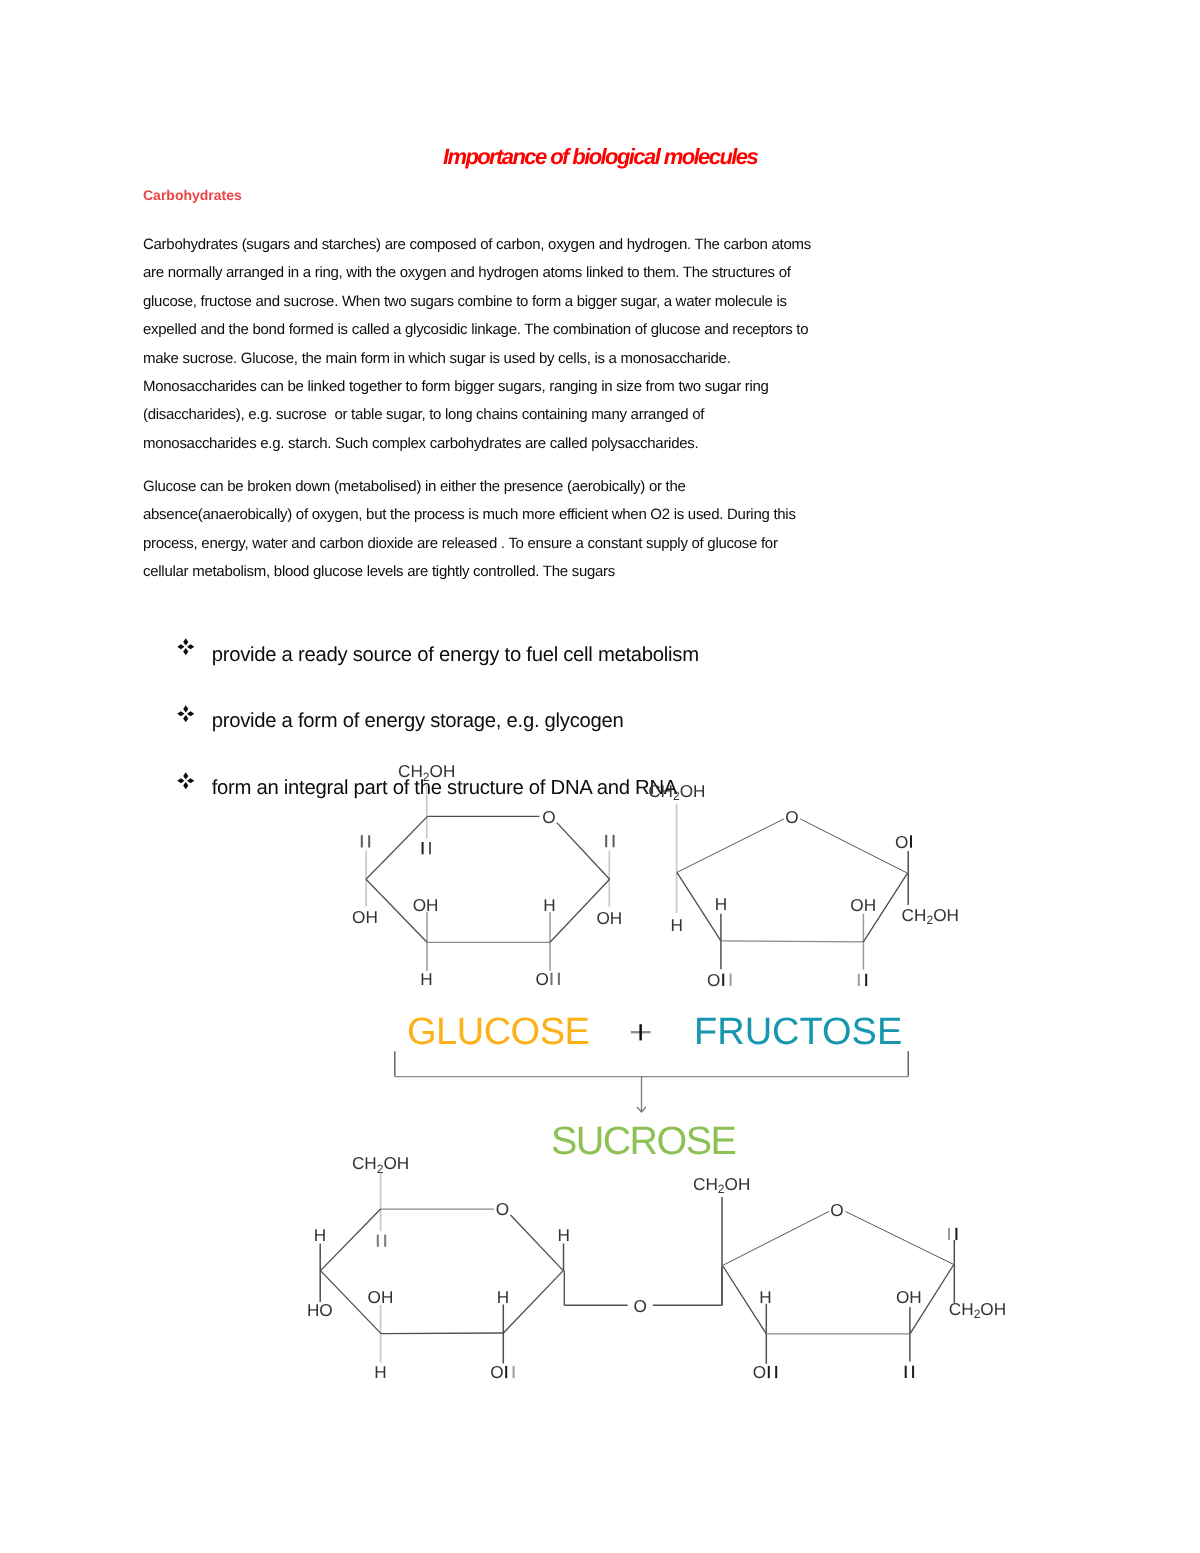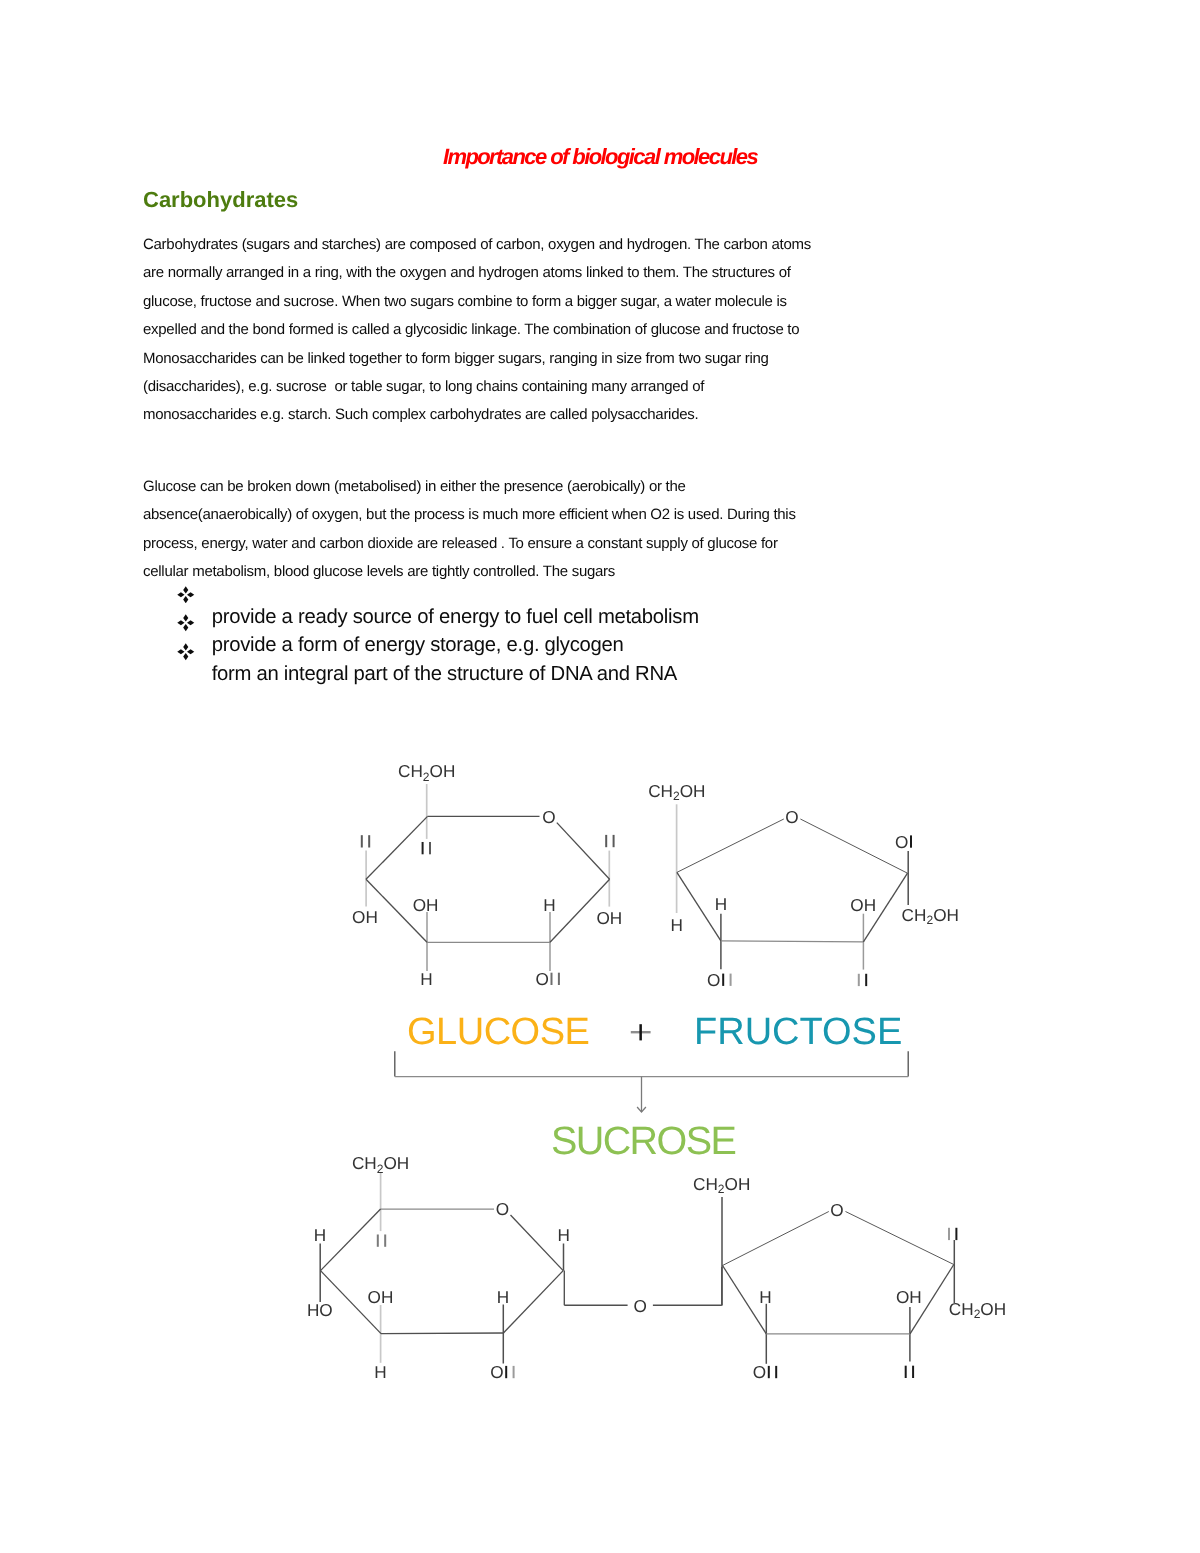--- a/index.html
+++ b/index.html
@@ -5,49 +5,50 @@
   html,body{margin:0;padding:0;background:#ffffff;}
   body{width:1200px;height:1553px;position:relative;
        font-family:"Liberation Sans",sans-serif;
        -webkit-font-smoothing:antialiased;
        text-rendering:geometricPrecision;}
   svg text{-webkit-font-smoothing:antialiased;}
   .page{position:absolute;left:0;top:0;width:1200px;height:1549px;overflow:hidden;will-change:opacity;}
 
   #doc-title{position:absolute;left:0;top:143.5px;width:1200px;text-align:center;
      color:#ff0000;font-weight:bold;font-style:italic;font-size:22px;letter-spacing:-1.58px;}
-  #section-heading{position:absolute;left:143px;top:187px;font-weight:bold;font-size:22px;color:#4d7c0f;}
+  #section-heading{position:absolute;left:143px;top:187px;font-weight:bold;font-size:14px;color:#ef4444;}
 
   .para{position:absolute;left:143px;width:910px;}
   .ln{font-size:15px;letter-spacing:-0.28px;color:#0d0d0d;height:28.4px;line-height:28.4px;white-space:pre;}
 
   #p1{top:231px;}
   #p2{top:473px;}
 
   .bullets{position:absolute;left:143px;top:602.5px;}
-  .bl{display:flex;align-items:flex-start;height:28.87px;line-height:28.87px;}
+  .bl{display:flex;align-items:center;height:28.87px;line-height:28.87px;margin-top:38px;}
   .bl .mk{width:34.4px;flex:0 0 34.4px;margin-left:34.3px;position:relative;}
   .bl .mk svg{position:absolute;left:0;top:-17px;width:17.5px;height:17.5px;}
   .bl .tx{font-size:20.3px;letter-spacing:-0.28px;color:#0d0d0d;white-space:pre;}
 
   #diagram{position:absolute;left:0;top:0;width:1200px;height:1553px;}
 </style>
 </head>
 <body>
 
 <div class="page">
 
  <div id="doc-title">Importance of biological molecules</div>
  <div id="section-heading">Carbohydrates</div>
 
  <div class="para" id="p1">
    <div class="ln">Carbohydrates (sugars and starches) are composed of carbon, oxygen and hydrogen. The carbon atoms</div>
    <div class="ln">are normally arranged in a ring, with the oxygen and hydrogen atoms linked to them. The structures of</div>
    <div class="ln">glucose, fructose and sucrose. When two sugars combine to form a bigger sugar, a water molecule is</div>
-   <div class="ln">expelled and the bond formed is called a glycosidic linkage. The combination of glucose and fructose to</div>
+   <div class="ln">expelled and the bond formed is called a glycosidic linkage. The combination of glucose and receptors to</div>
+   <div class="ln">make sucrose. Glucose, the main form in which sugar is used by cells, is a monosaccharide.</div>
    <div class="ln">Monosaccharides can be linked together to form bigger sugars, ranging in size from two sugar ring</div>
    <div class="ln">(disaccharides), e.g. sucrose  or table sugar, to long chains containing many arranged of</div>
    <div class="ln">monosaccharides e.g. starch. Such complex carbohydrates are called polysaccharides.</div>
  </div>
 
  <div class="para" id="p2">
    <div class="ln">Glucose can be broken down (metabolised) in either the presence (aerobically) or the</div>
    <div class="ln">absence(anaerobically) of oxygen, but the process is much more efficient when O2 is used. During this</div>
    <div class="ln">process, energy, water and carbon dioxide are released . To ensure a constant supply of glucose for</div>
    <div class="ln">cellular metabolism, blood glucose levels are tightly controlled. The sugars</div>

